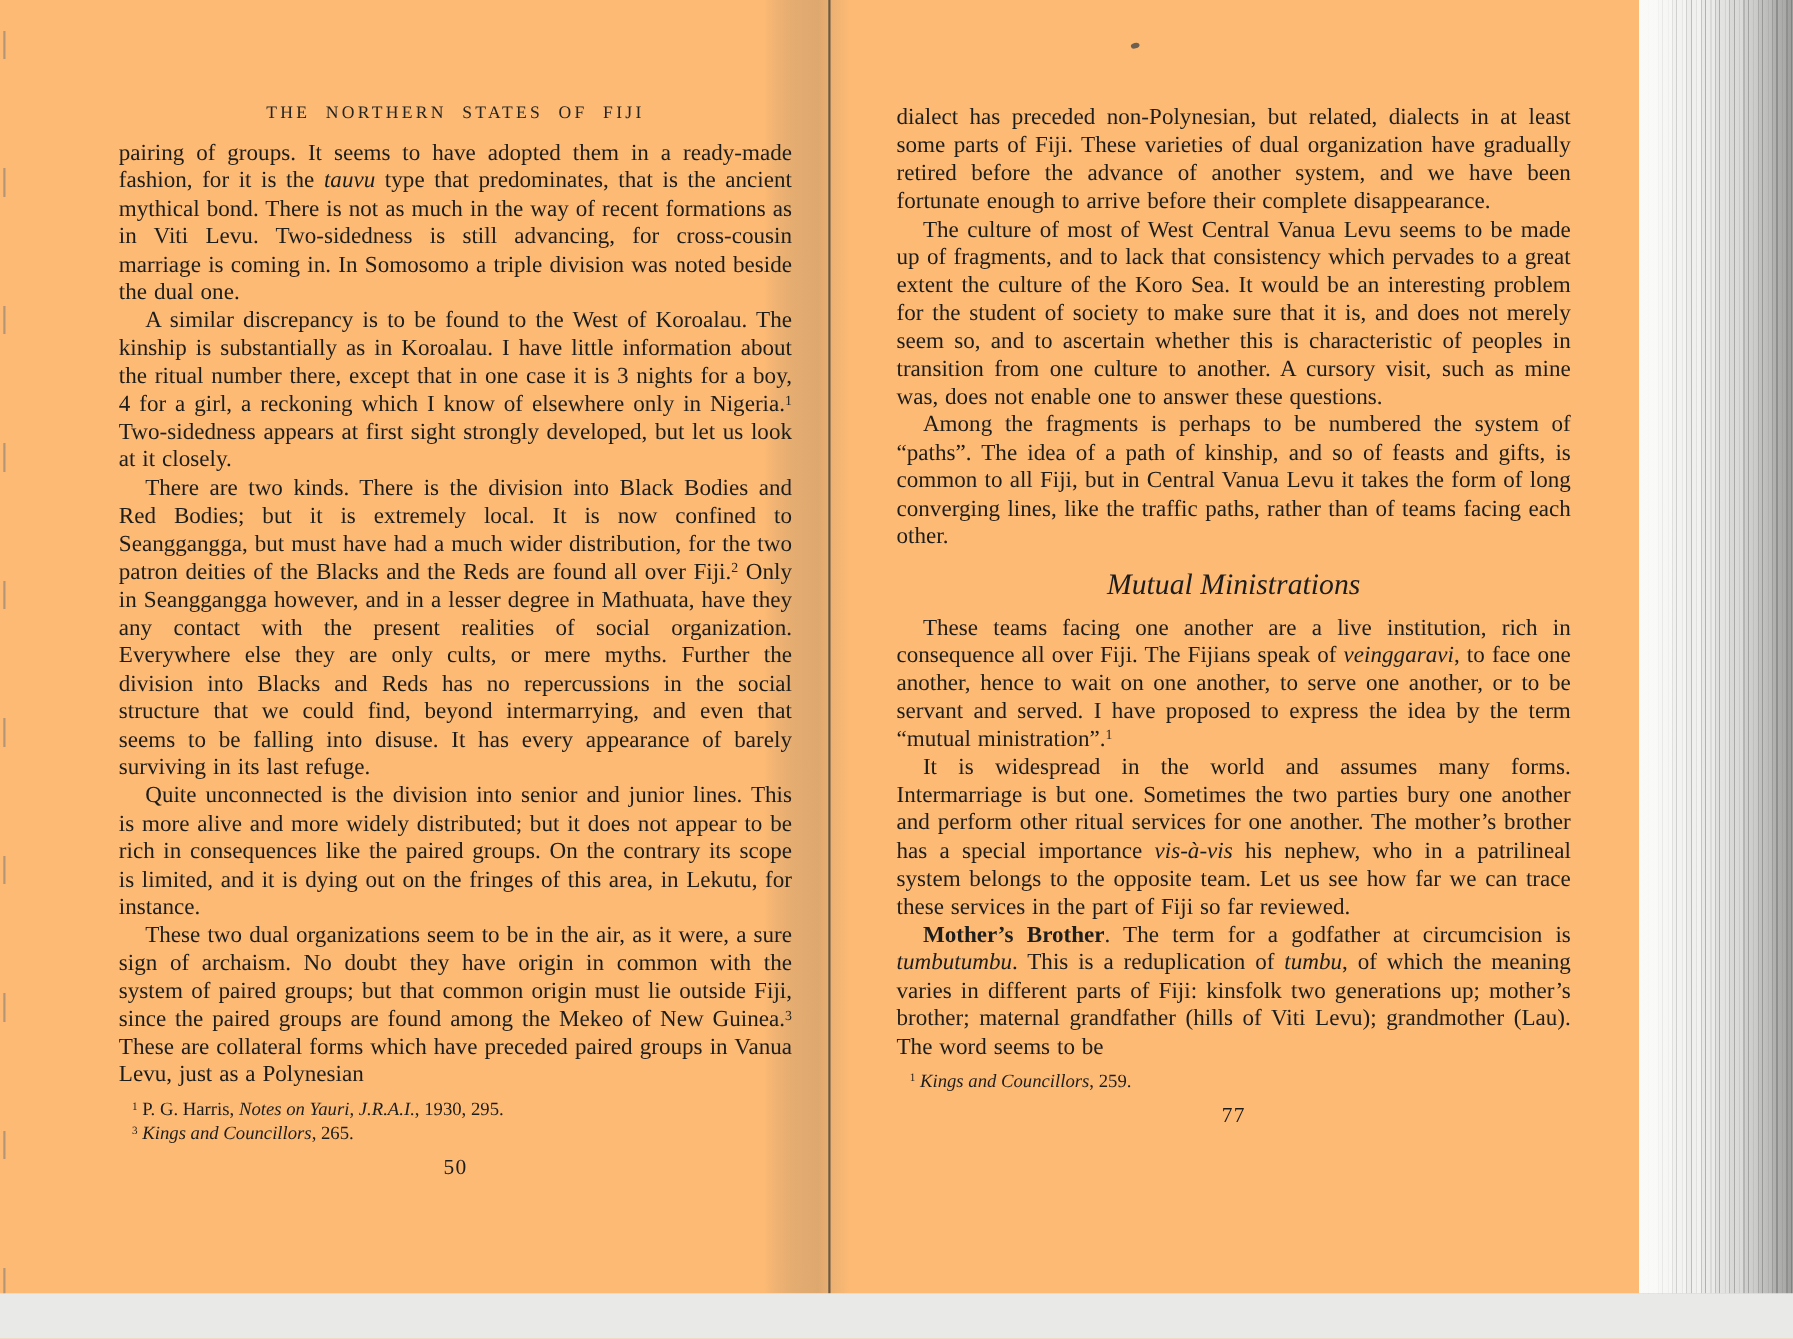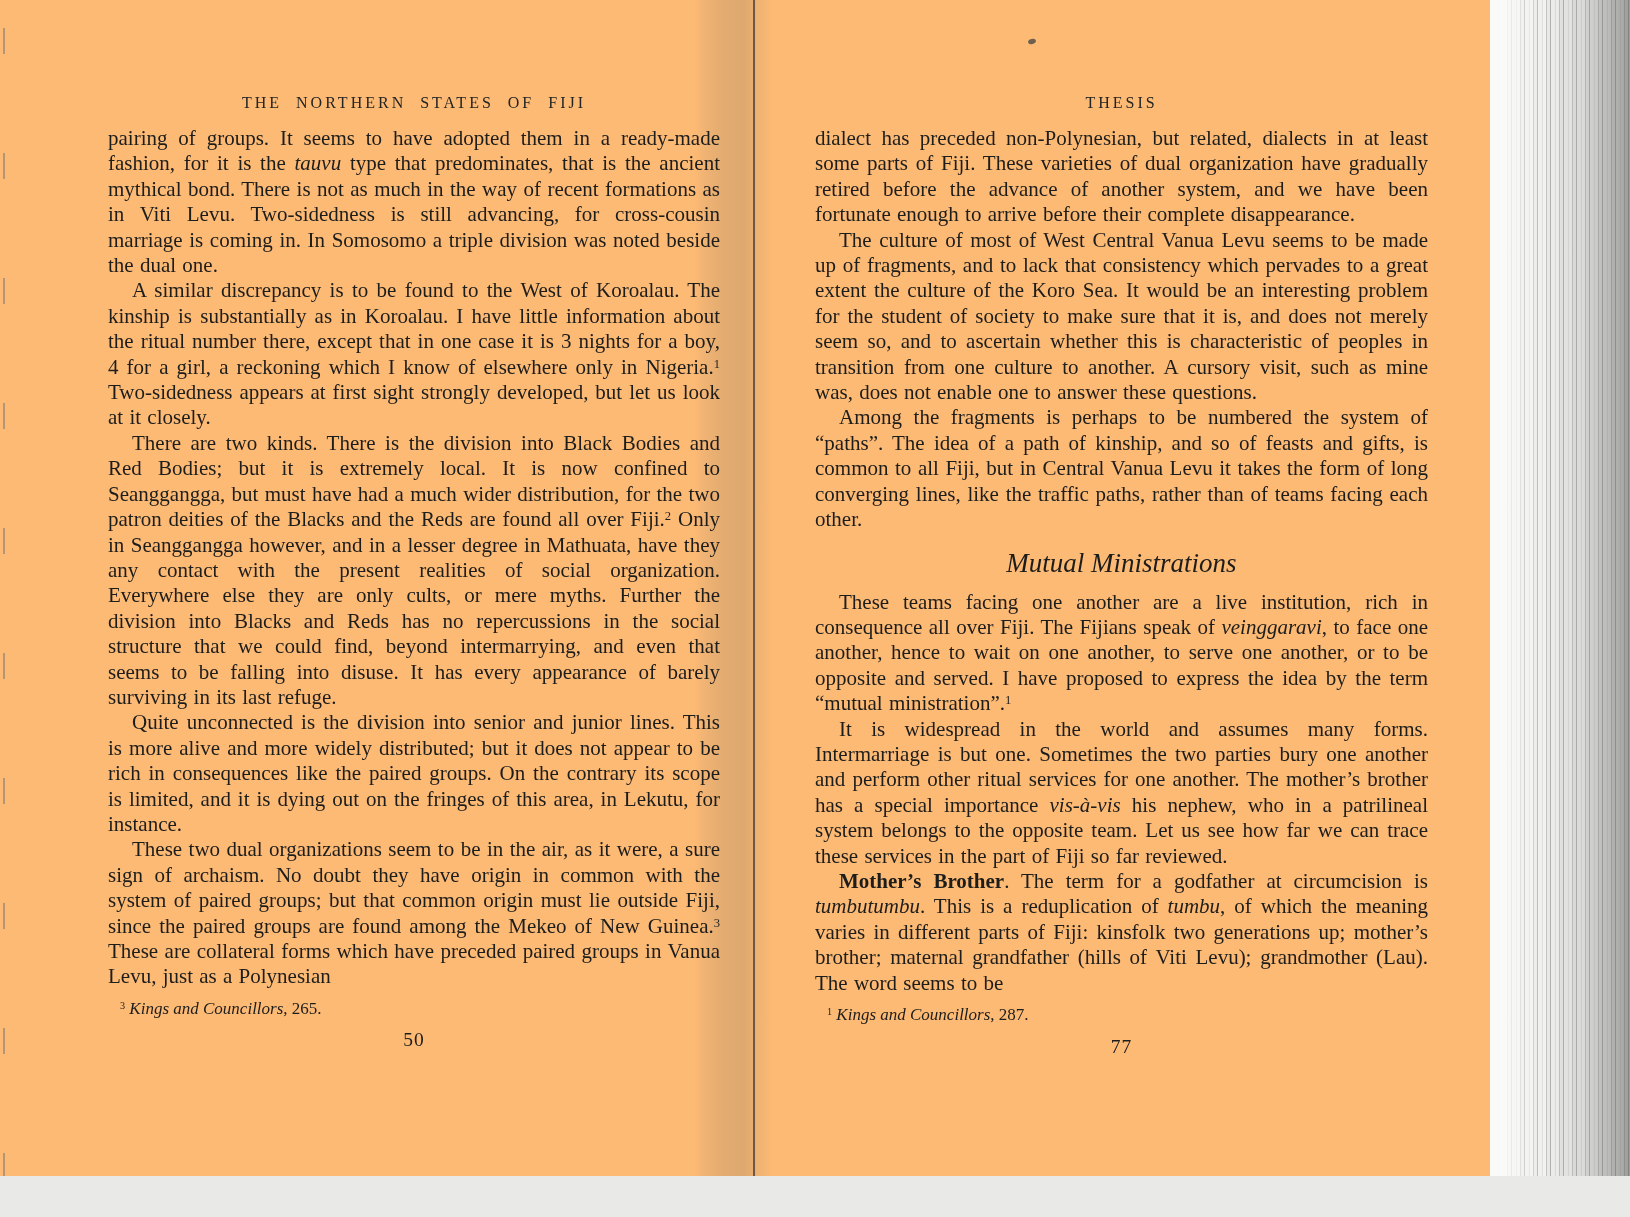--- a/index.html
+++ b/index.html
@@ -113,35 +113,35 @@
   <div class="block block-left">
     <div class="running-head">THE NORTHERN STATES OF FIJI</div>
     <div class="body-text">
       <p><span>pairing of groups. It seems to have adopted them in a ready-made fashion, for it is the </span><i>tauvu</i><span> type that predominates, that is the ancient mythical bond. There is not as much in the way of recent formations as in Viti Levu. Two-sidedness is still advancing, for cross-cousin marriage is coming in. In Somosomo a triple division was noted beside the dual one.</span></p>
       <p class="ind"><span>A similar discrepancy is to be found to the West of Koroalau. The kinship is substantially as in Koroalau. I have little information about the ritual number there, except that in one case it is 3 nights for a boy, 4 for a girl, a reckoning which I know of elsewhere only in Nigeria.</span><sup>1</sup><span> Two-sidedness appears at first sight strongly developed, but let us look at it closely.</span></p>
       <p class="ind"><span>There are two kinds. There is the division into Black Bodies and Red Bodies; but it is extremely local. It is now confined to Seanggangga, but must have had a much wider distribution, for the two patron deities of the Blacks and the Reds are found all over Fiji.</span><sup>2</sup><span> Only in Seanggangga however, and in a lesser degree in Mathuata, have they any contact with the present realities of social organization. Everywhere else they are only cults, or mere myths. Further the division into Blacks and Reds has no repercussions in the social structure that we could find, beyond intermarrying, and even that seems to be falling into disuse. It has every appearance of barely surviving in its last refuge.</span></p>
       <p class="ind"><span>Quite unconnected is the division into senior and junior lines. This is more alive and more widely distributed; but it does not appear to be rich in consequences like the paired groups. On the contrary its scope is limited, and it is dying out on the fringes of this area, in Lekutu, for instance.</span></p>
       <p class="ind"><span>These two dual organizations seem to be in the air, as it were, a sure sign of archaism. No doubt they have origin in common with the system of paired groups; but that common origin must lie outside Fiji, since the paired groups are found among the Mekeo of New Guinea.</span><sup>3</sup><span> These are collateral forms which have preceded paired groups in Vanua Levu, just as a Polynesian</span></p>
     </div>
     <div class="footnotes">
+      <p><sup>1</sup><span> P. G. Harris, </span><i>Notes on Yauri, J.R.A.I.</i><span>, 1930, 295.</span></p>
       <p><sup>3</sup><span> </span><i>Kings and Councillors</i><span>, 265.</span></p>
     </div>
     <div class="page-num">50</div>
   </div>
 
   <div class="block block-right">
-    <div class="running-head">THESIS</div>
     <div class="body-text">
       <p><span>dialect has preceded non-Polynesian, but related, dialects in at least some parts of Fiji. These varieties of dual organization have gradually retired before the advance of another system, and we have been fortunate enough to arrive before their complete disappearance.</span></p>
       <p class="ind"><span>The culture of most of West Central Vanua Levu seems to be made up of fragments, and to lack that consistency which pervades to a great extent the culture of the Koro Sea. It would be an interesting problem for the student of society to make sure that it is, and does not merely seem so, and to ascertain whether this is characteristic of peoples in transition from one culture to another. A cursory visit, such as mine was, does not enable one to answer these questions.</span></p>
       <p class="ind"><span>Among the fragments is perhaps to be numbered the system of “paths”. The idea of a path of kinship, and so of feasts and gifts, is common to all Fiji, but in Central Vanua Levu it takes the form of long converging lines, like the traffic paths, rather than of teams facing each other.</span></p>
       <div class="section-head">Mutual Ministrations</div>
-      <p class="ind"><span>These teams facing one another are a live institution, rich in consequence all over Fiji. The Fijians speak of </span><i>veinggaravi</i><span>, to face one another, hence to wait on one another, to serve one another, or to be opposite and served. I have proposed to express the idea by the term “mutual ministration”.</span><sup>1</sup></p>
+      <p class="ind"><span>These teams facing one another are a live institution, rich in consequence all over Fiji. The Fijians speak of </span><i>veinggaravi</i><span>, to face one another, hence to wait on one another, to serve one another, or to be servant and served. I have proposed to express the idea by the term “mutual ministration”.</span><sup>1</sup></p>
       <p class="ind"><span>It is widespread in the world and assumes many forms. Intermarriage is but one. Sometimes the two parties bury one another and perform other ritual services for one another. The mother’s brother has a special importance </span><i>vis-à-vis</i><span> his nephew, who in a patrilineal system belongs to the opposite team. Let us see how far we can trace these services in the part of Fiji so far reviewed.</span></p>
       <p class="ind"><b>Mother’s Brother</b><span>. The term for a godfather at circumcision is </span><i>tumbutumbu</i><span>. This is a reduplication of </span><i>tumbu</i><span>, of which the meaning varies in different parts of Fiji: kinsfolk two generations up; mother’s brother; maternal grandfather (hills of Viti Levu); grandmother (Lau). The word seems to be</span></p>
     </div>
     <div class="footnotes">
-      <p><sup>1</sup><span> </span><i>Kings and Councillors</i><span>, 287.</span></p>
+      <p><sup>1</sup><span> </span><i>Kings and Councillors</i><span>, 259.</span></p>
     </div>
     <div class="page-num">77</div>
   </div>
 
 </div>
 
 </body></html>

